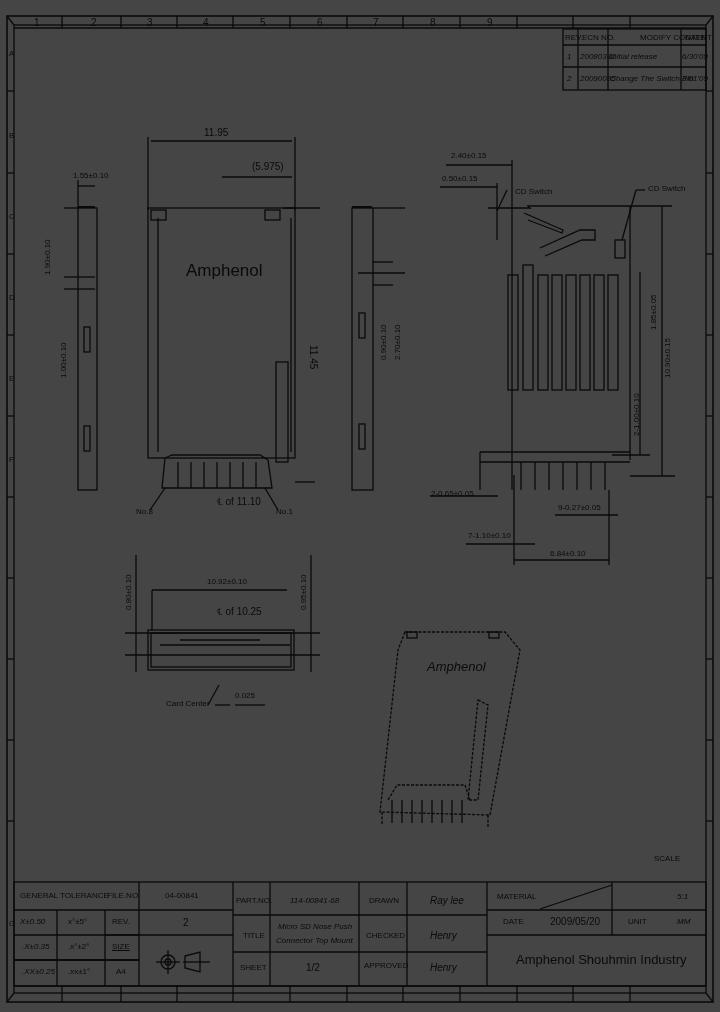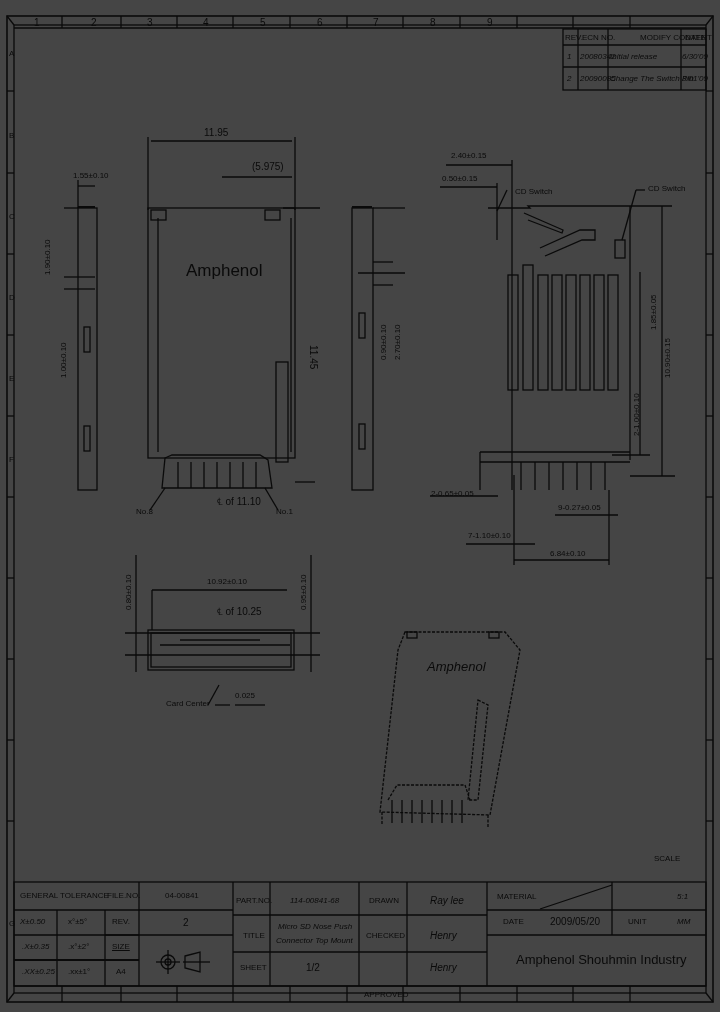--- a/index.html
+++ b/index.html
@@ -318,21 +318,21 @@
   <div class="t sm" style="left:243px;top:932px;">TITLE</div>
   <div class="t sm it" style="left:278px;top:923px;font-size:8px;">Micro SD Nose Push</div>
   <div class="t sm it" style="left:276px;top:937px;font-size:8px;">Connector Top Mount</div>
   <div class="t sm" style="left:240px;top:964px;">SHEET</div>
   <div class="t" style="left:306px;top:963px;">1/2</div>
 
   <div class="t sm" style="left:369px;top:897px;">DRAWN</div>
   <div class="t it" style="left:430px;top:896px;">Ray lee</div>
   <div class="t sm" style="left:366px;top:932px;">CHECKED</div>
   <div class="t it" style="left:430px;top:931px;">Henry</div>
-  <div class="t sm" style="left:364px;top:962px;margin-top:29px;">APPROVED</div>
+  <div class="t sm" style="left:364px;top:962px;">APPROVED</div>
   <div class="t it" style="left:430px;top:963px;">Henry</div>
 
   <div class="t sm" style="left:497px;top:893px;">MATERIAL</div>
   <div class="t sm" style="left:626px;top:855px;margin-left:28px;">SCALE</div>
   <div class="t sm it" style="left:677px;top:893px;">5:1</div>
   <div class="t sm" style="left:503px;top:918px;">DATE</div>
   <div class="t" style="left:550px;top:917px;">2009/05/20</div>
   <div class="t sm" style="left:628px;top:918px;">UNIT</div>
   <div class="t sm it" style="left:677px;top:918px;">MM</div>
   <div class="t" style="left:516px;top:953px;font-size:13px;">Amphenol Shouhmin Industry</div>

